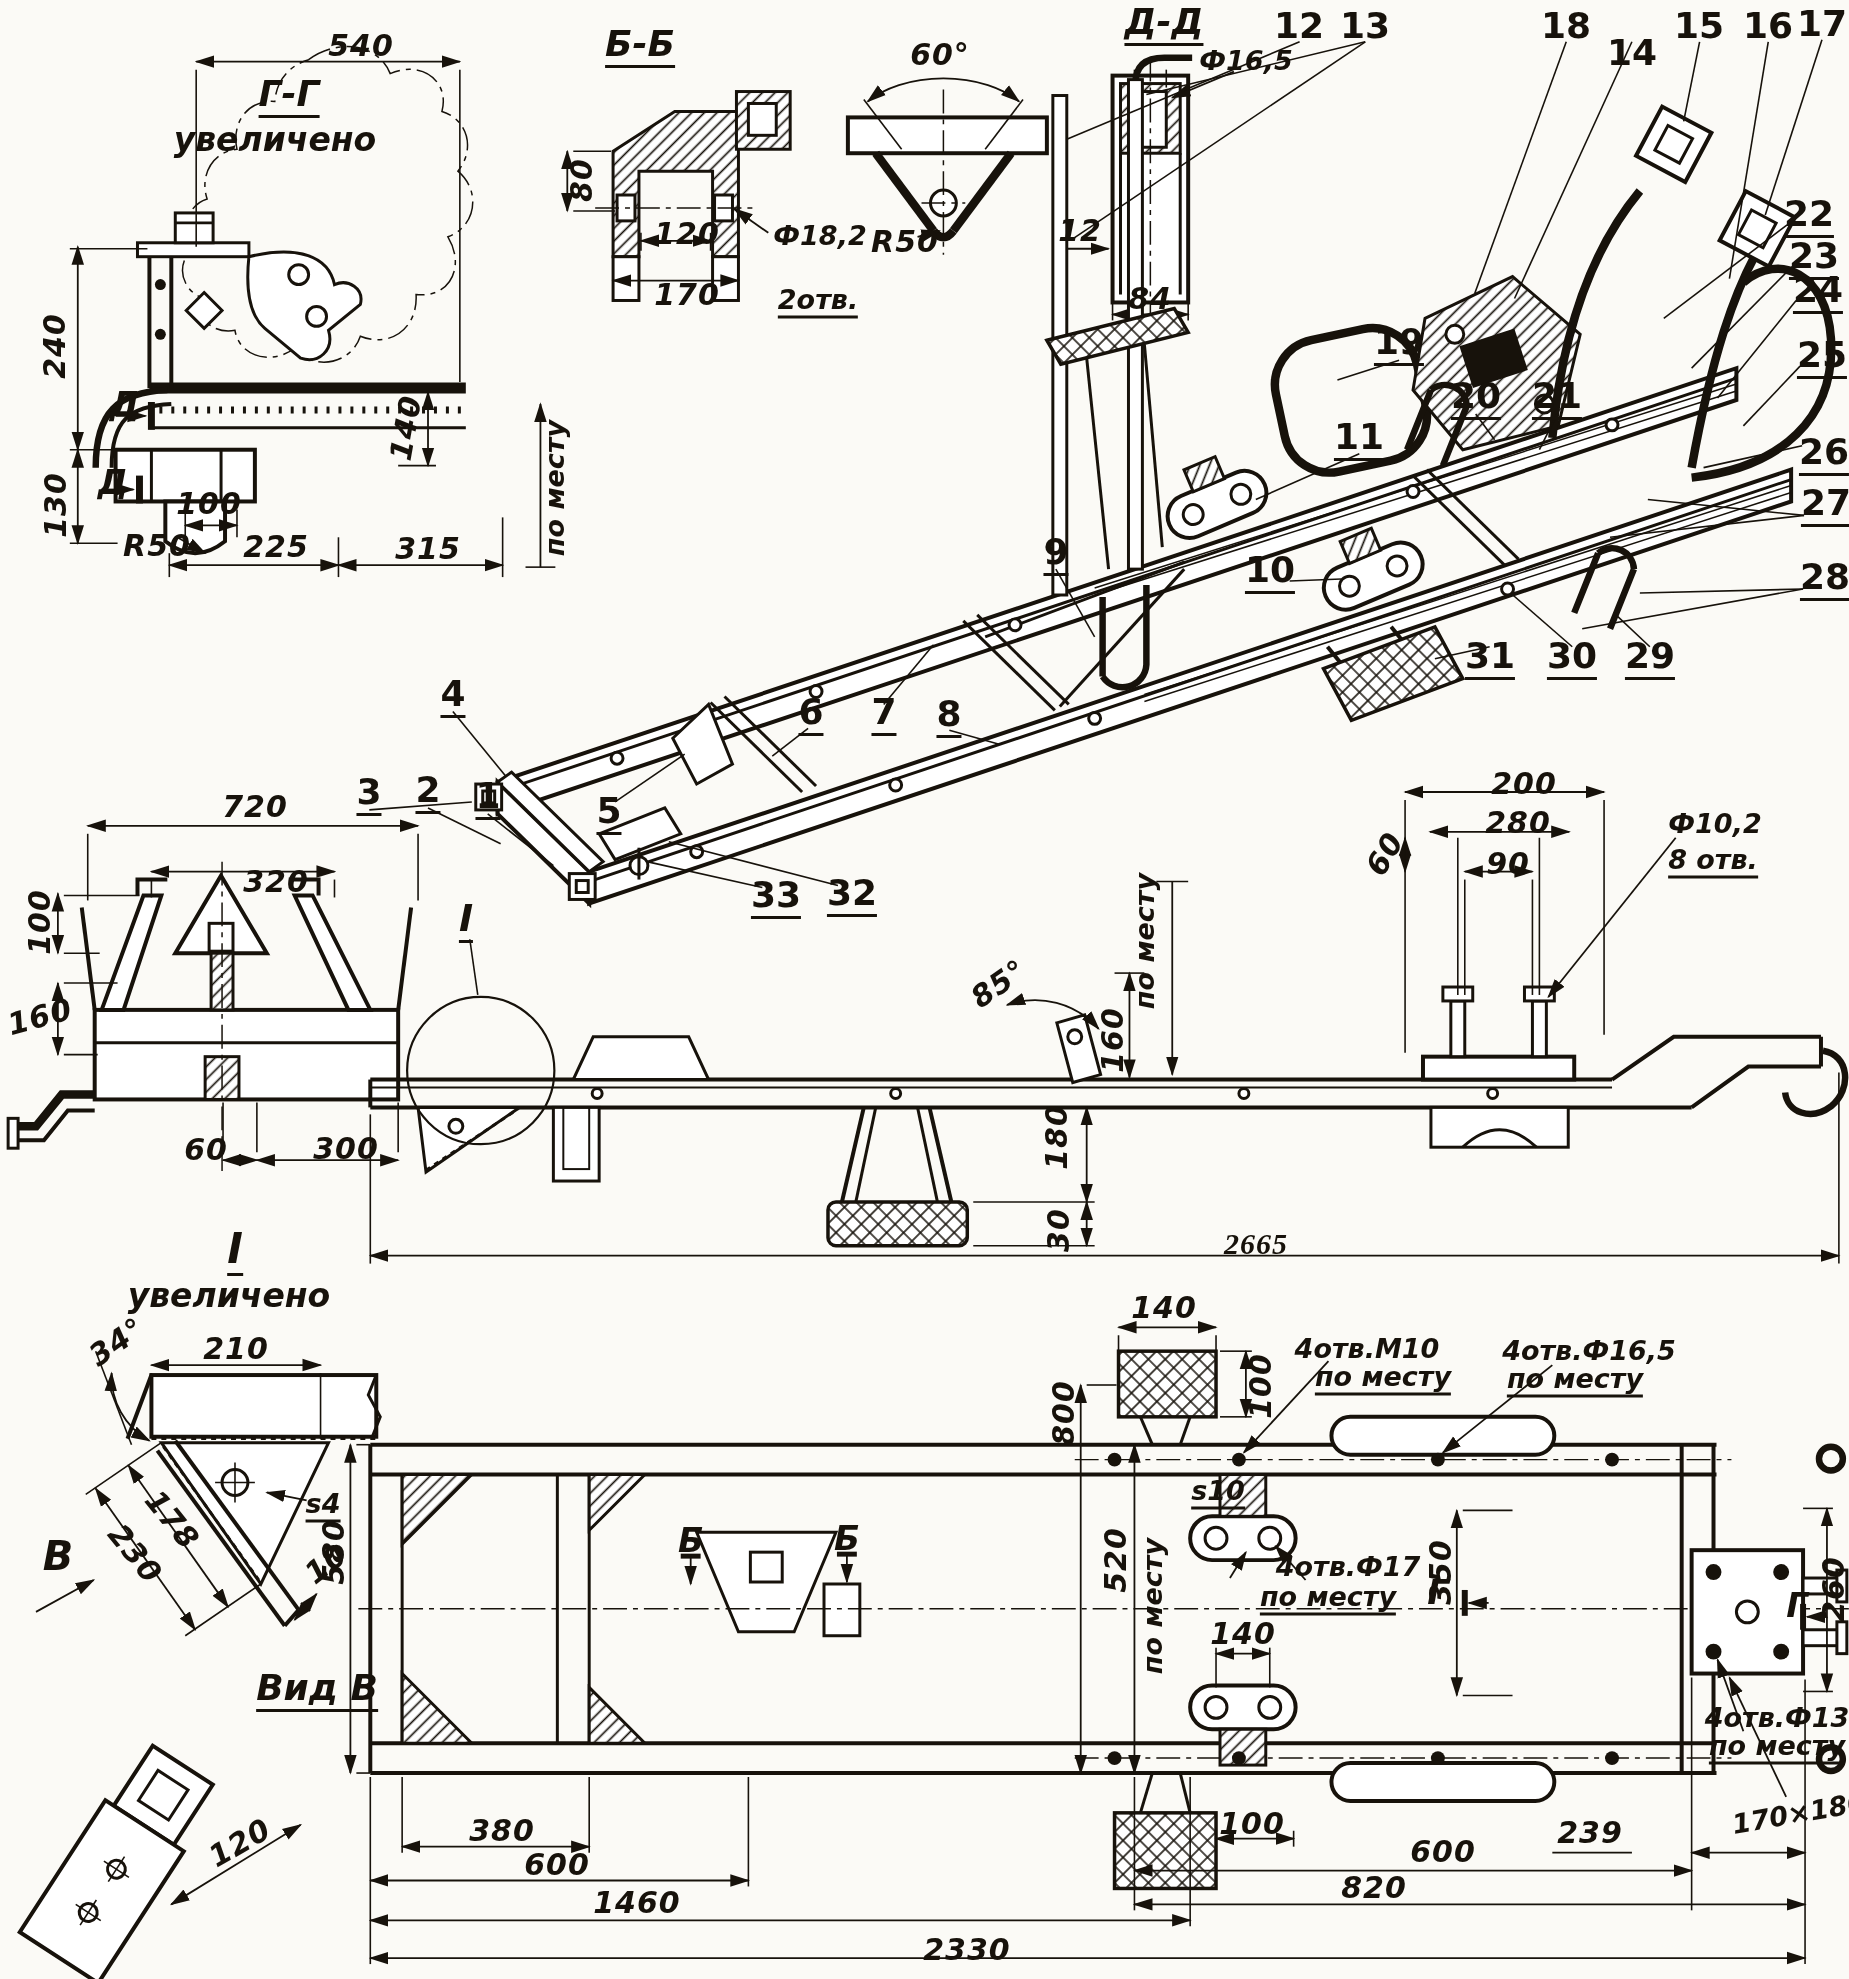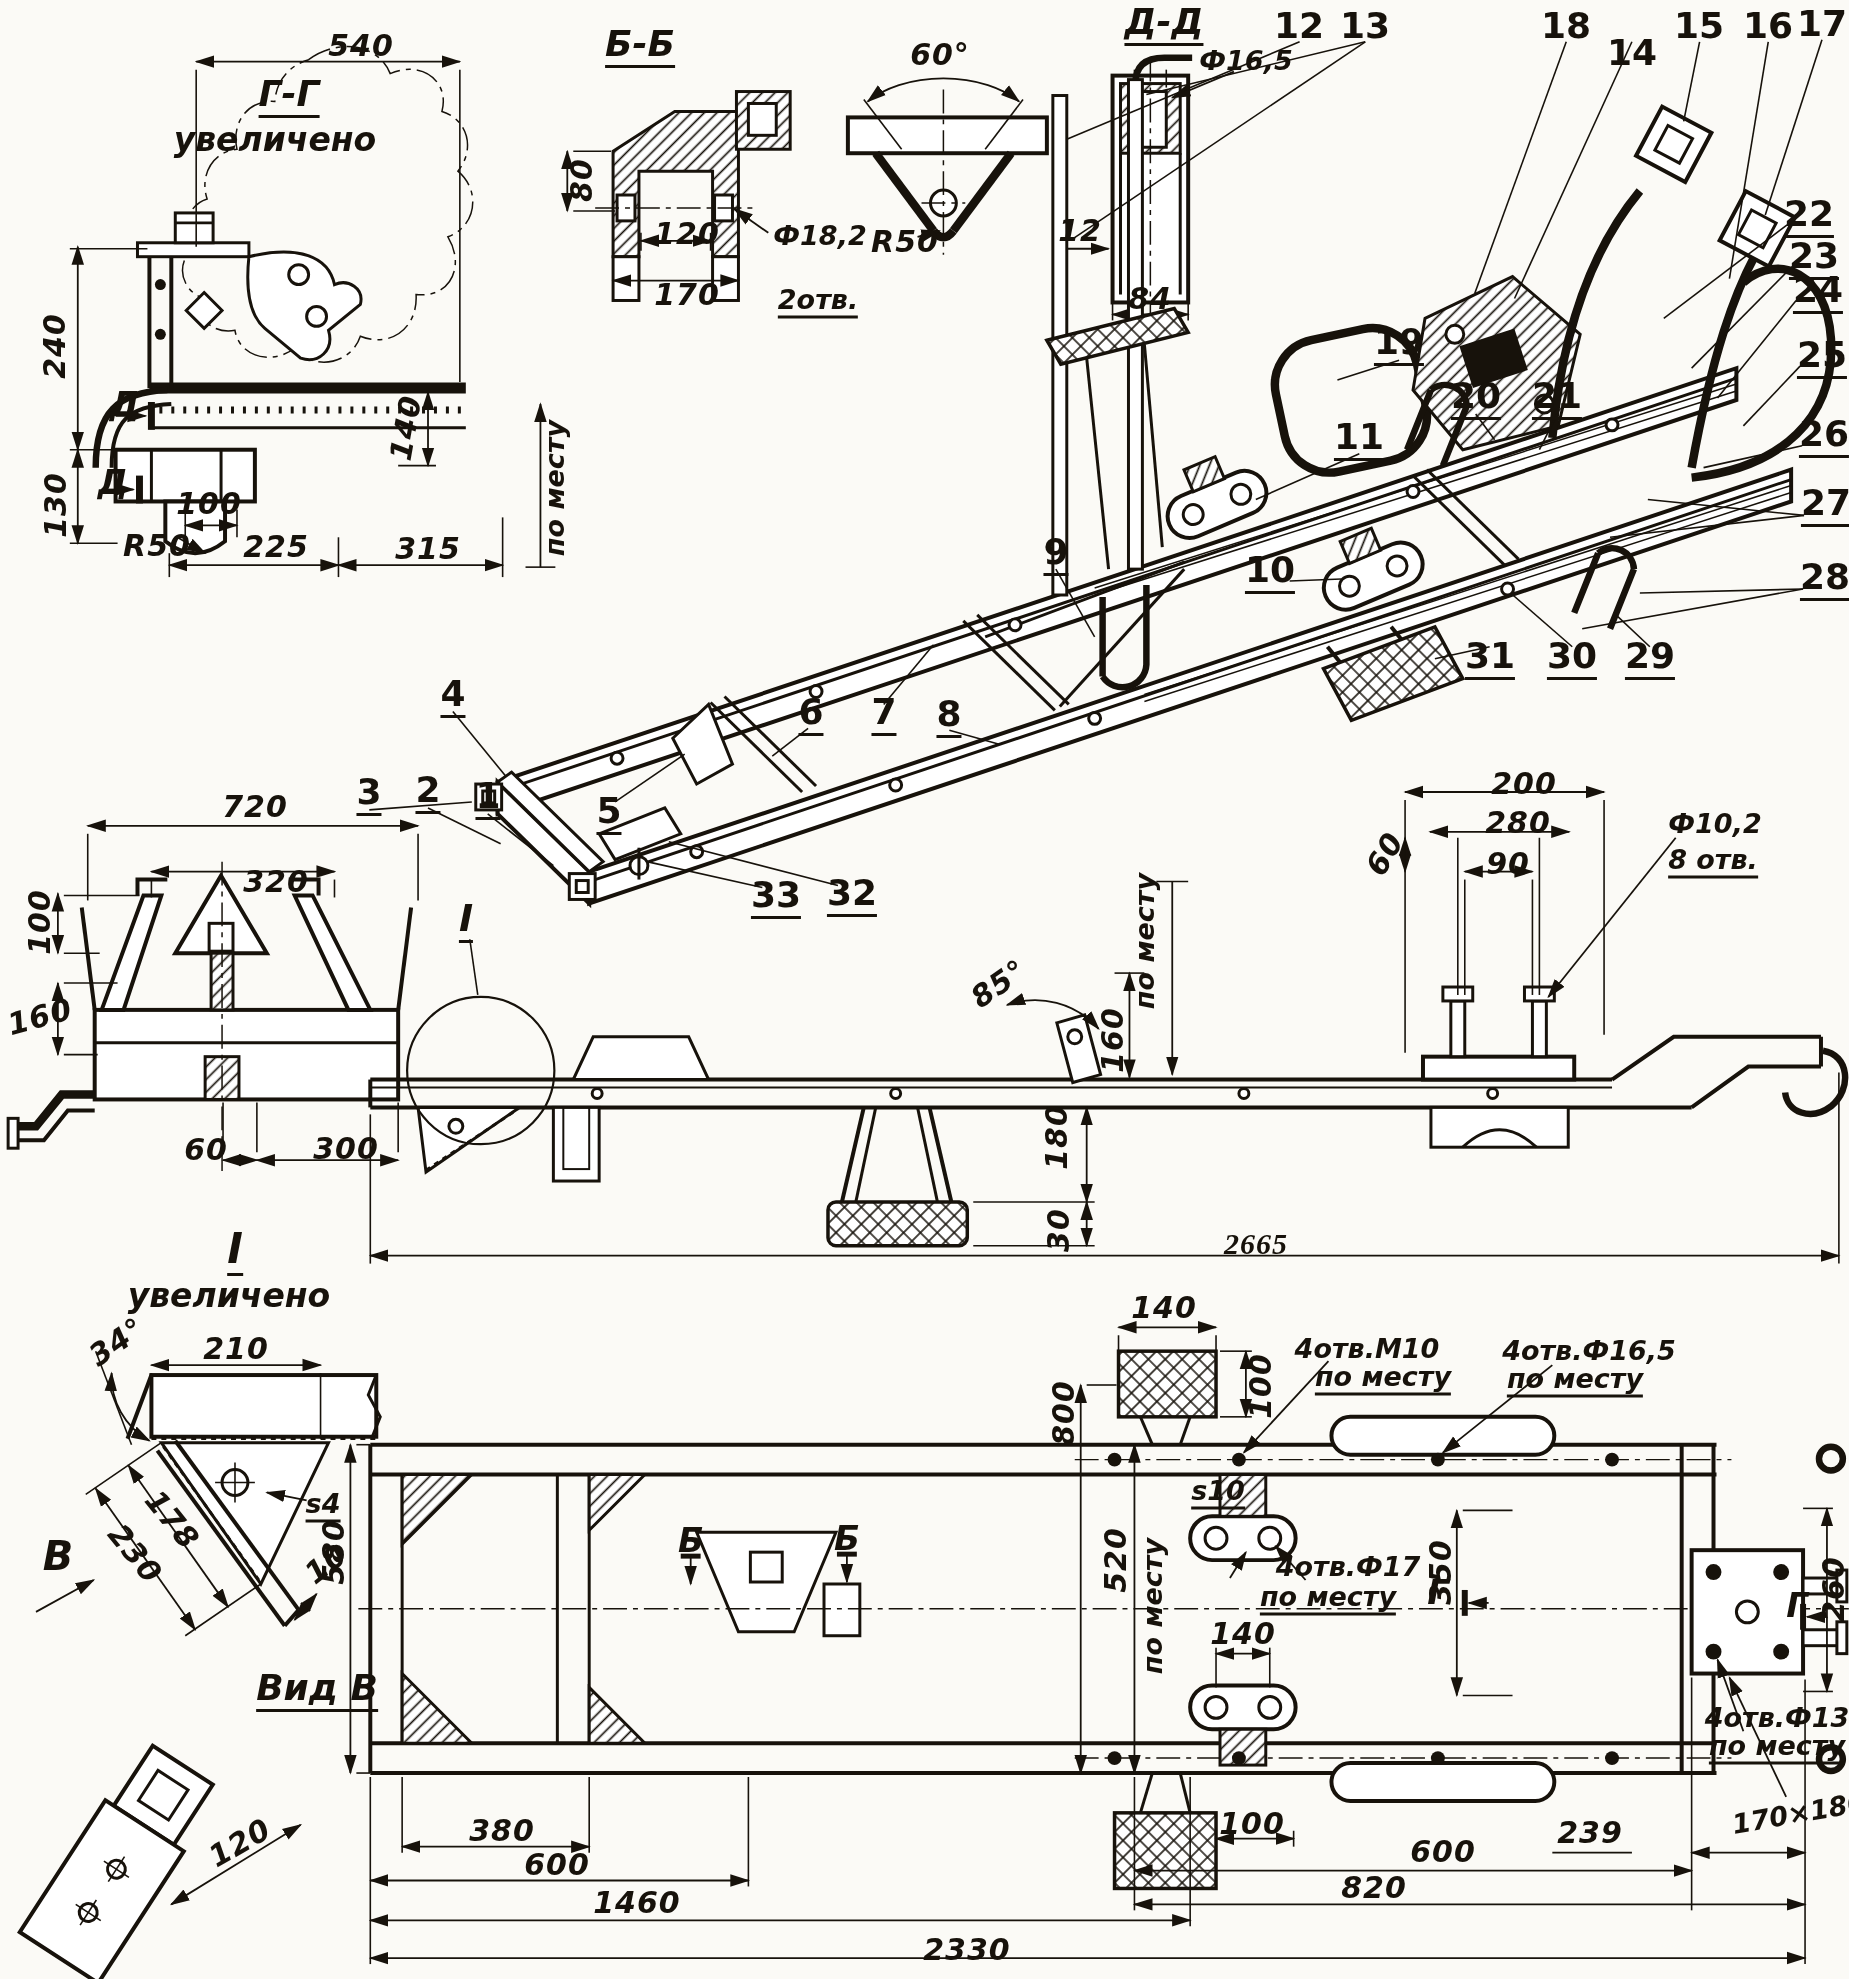--- a/index.html
+++ b/index.html
@@ -725,21 +725,21 @@
     <div class="co" style="left: 1768px; top: 26px;">16</div>
     <div class="co" style="left: 1822px; top: 24px;">17</div>
     <div class="co" style="left: 1566px; top: 26px;">18</div>
     <div class="co ul" style="left: 1399px; top: 345px;">19</div>
     <div class="co ul" style="left: 1476px; top: 399px;">20</div>
     <div class="co ul" style="left: 1557px; top: 399px;">21</div>
     <div class="co ul" style="left: 1809px; top: 217px;">22</div>
     <div class="co ul" style="left: 1814px; top: 259px;">23</div>
     <div class="co ul" style="left: 1818px; top: 293px;">24</div>
     <div class="co ul" style="left: 1822px; top: 358px;">25</div>
-    <div class="co ul" style="left: 1824px; top: 437px; text-align: right;">26</div>
+    <div class="co ul" style="left: 1824px; top: 455px; text-align: right;">26</div>
     <div class="co ul" style="left: 1826px; top: 506px;">27</div>
     <div class="co ul" style="left: 1825px; top: 580px;">28</div>
     <div class="co ul" style="left: 1650px; top: 659px;">29</div>
     <div class="co ul" style="left: 1572px; top: 659px;">30</div>
     <div class="co ul" style="left: 1490px; top: 659px;">31</div>
     <div class="co ul" style="left: 852px; top: 896px;">32</div>
     <div class="co ul" style="left: 776px; top: 898px;">33</div>
   </div>
 
 

